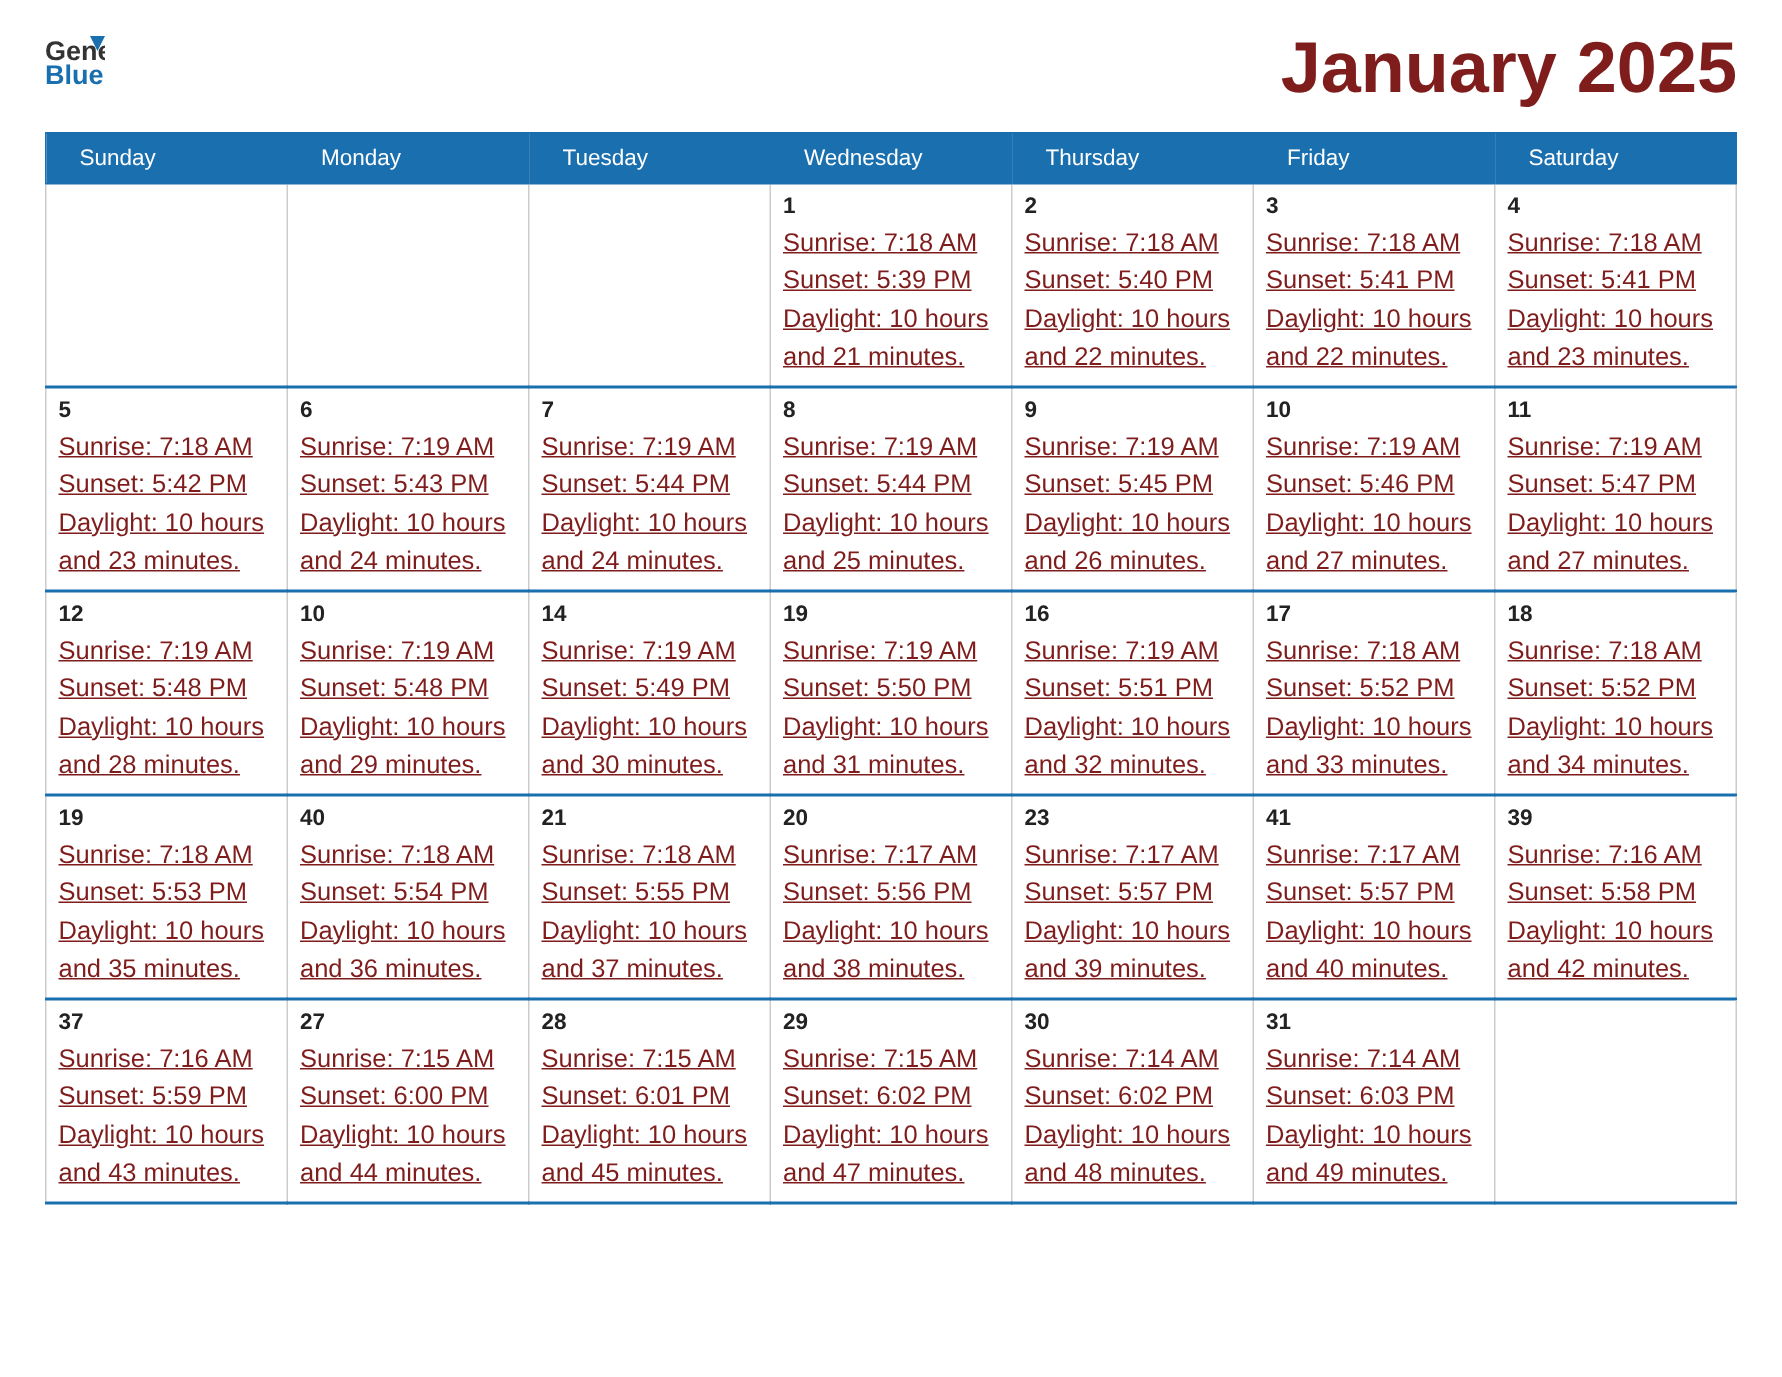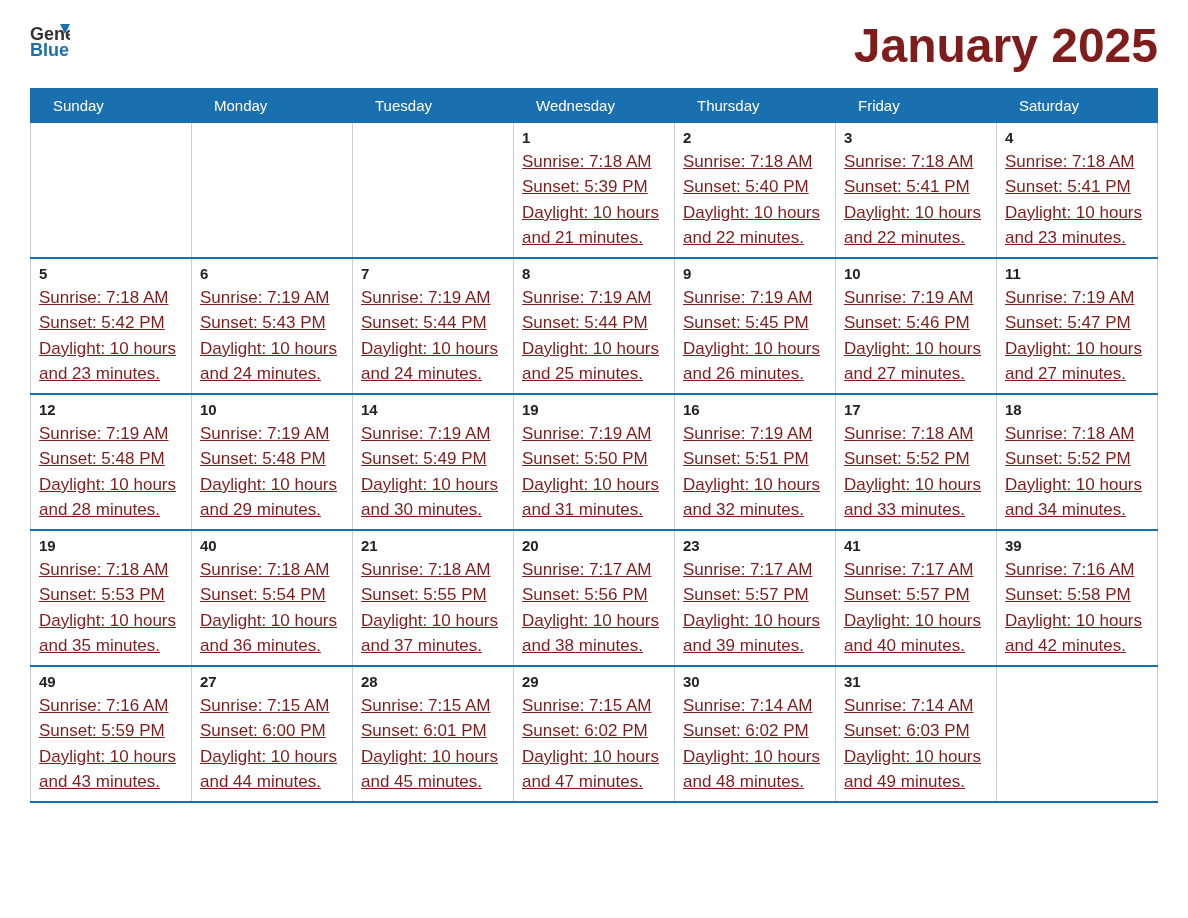--- a/index.html
+++ b/index.html
@@ -289,21 +289,21 @@
         <td>
           <span class="day-number">39</span>
           <div class="day-info" style="white-space: pre-line;">Sunrise: 7:16 AM
 Sunset: 5:58 PM
 Daylight: 10 hours
 and 42 minutes.</div>
         </td>
       </tr>
       <tr>
         <td>
-          <span class="day-number">49</span>
+          <span class="day-number">37</span>
           <div class="day-info" style="white-space: pre-line;">Sunrise: 7:16 AM
 Sunset: 5:59 PM
 Daylight: 10 hours
 and 43 minutes.</div>
         </td>
         <td>
           <span class="day-number">27</span>
           <div class="day-info" style="white-space: pre-line;">Sunrise: 7:15 AM
 Sunset: 6:00 PM
 Daylight: 10 hours

